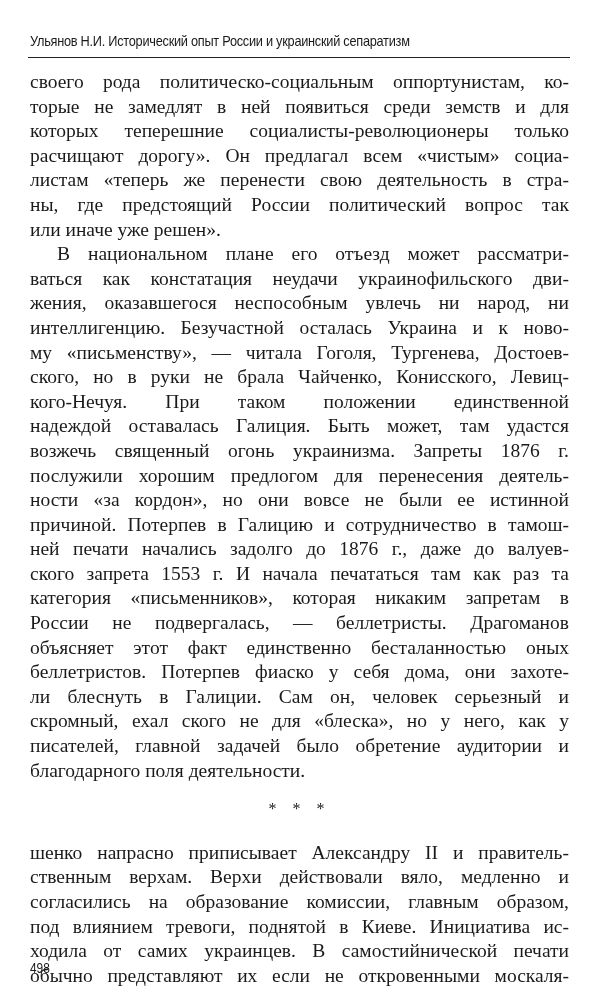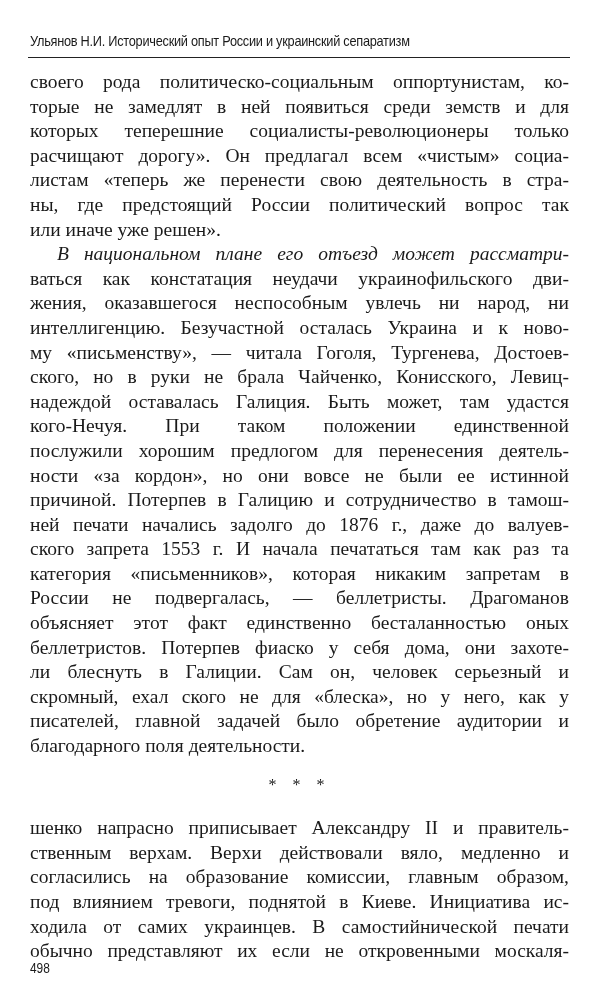--- a/index.html
+++ b/index.html
@@ -9,21 +9,21 @@
     font-family: "Liberation Sans", sans-serif; font-size: 14.5px; letter-spacing: -0.3px;
     transform: scaleX(0.88); transform-origin: left center; white-space: nowrap;
   }
   .head-rule { position: absolute; left: 28px; top: 57px; width: 542px; height: 0; border-top: 1.5px solid #222; }
   .body-text {
     position: absolute; left: 30px; top: 70px; width: 539px;
     font-family: "Liberation Serif", serif; font-size: 19.5px; line-height: 24.6px;
   }
   .line { display: block; text-align: justify; text-align-last: justify; white-space: nowrap; height: 24.6px; }
   .line.last { text-align-last: left; }
-  .line.indent { padding-left: 27px; font-style: italic; }
+  .line.indent { padding-left: 27px; }
   .stars { display: block; text-align: center; height: 24.6px; margin: 14px 0 19px 0; font-size: 16px; letter-spacing: 6px; }
   .page-number {
     position: absolute; left: 30px; top: 960px;
     font-family: "Liberation Sans", sans-serif; font-size: 14px; transform: scaleX(0.85); transform-origin: left center;
   }
 </style>
 </head>
 <body>
 
 <div class="running-head">Ульянов Н.И. Исторический опыт России и украинский сепаратизм</div>
@@ -39,22 +39,23 @@
     <span class="line">ны, где предстоящий России политический вопрос так</span>
     <span class="line last">или иначе уже решен».</span>
   </div>
   <div>
     <span class="line indent">В национальном плане его отъезд может рассматри-</span>
     <span class="line">ваться как констатация неудачи украинофильского дви-</span>
     <span class="line">жения, оказавшегося неспособным увлечь ни народ, ни</span>
     <span class="line">интеллигенцию. Безучастной осталась Украина и к ново-</span>
     <span class="line">му «письменству», — читала Гоголя, Тургенева, Достоев-</span>
     <span class="line">ского, но в руки не брала Чайченко, Конисского, Левиц-</span>
+    <span class="line">кого-Нечуя.     При     таком     положении     единственной</span>
     <span class="line">надеждой оставалась Галиция. Быть может, там удастся</span>
-    <span class="line">кого-Нечуя.     При     таком     положении     единственной</span>
+    <span class="line">возжечь священный огонь украинизма. Запреты 1876 г.</span>
     <span class="line">послужили хорошим предлогом для перенесения деятель-</span>
     <span class="line">ности «за кордон», но они вовсе не были ее истинной</span>
     <span class="line">причиной. Потерпев в Галицию и сотрудничество в тамош-</span>
     <span class="line">ней печати начались задолго до 1876 г., даже до валуев-</span>
     <span class="line">ского запрета 1553 г. И начала печататься там как раз та</span>
     <span class="line">категория «письменников», которая никаким запретам в</span>
     <span class="line">России не подвергалась, — беллетристы. Драгоманов</span>
     <span class="line">объясняет этот факт единственно бесталанностью оных</span>
     <span class="line">беллетристов. Потерпев фиаско у себя дома, они захоте-</span>
     <span class="line">ли блеснуть в Галиции. Сам он, человек серьезный и</span>

